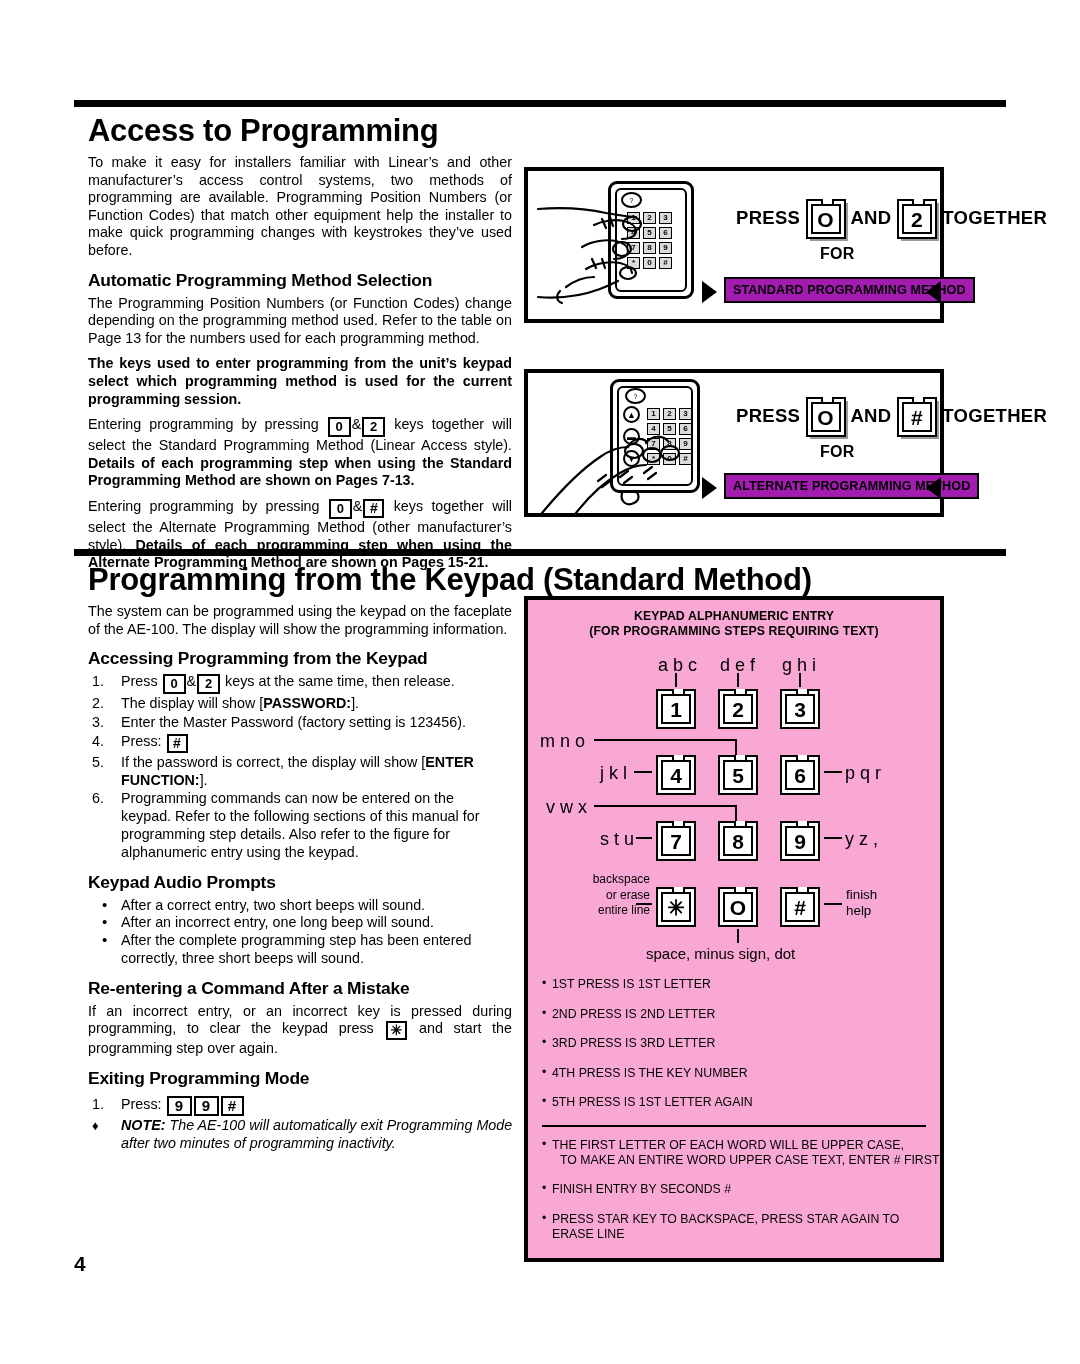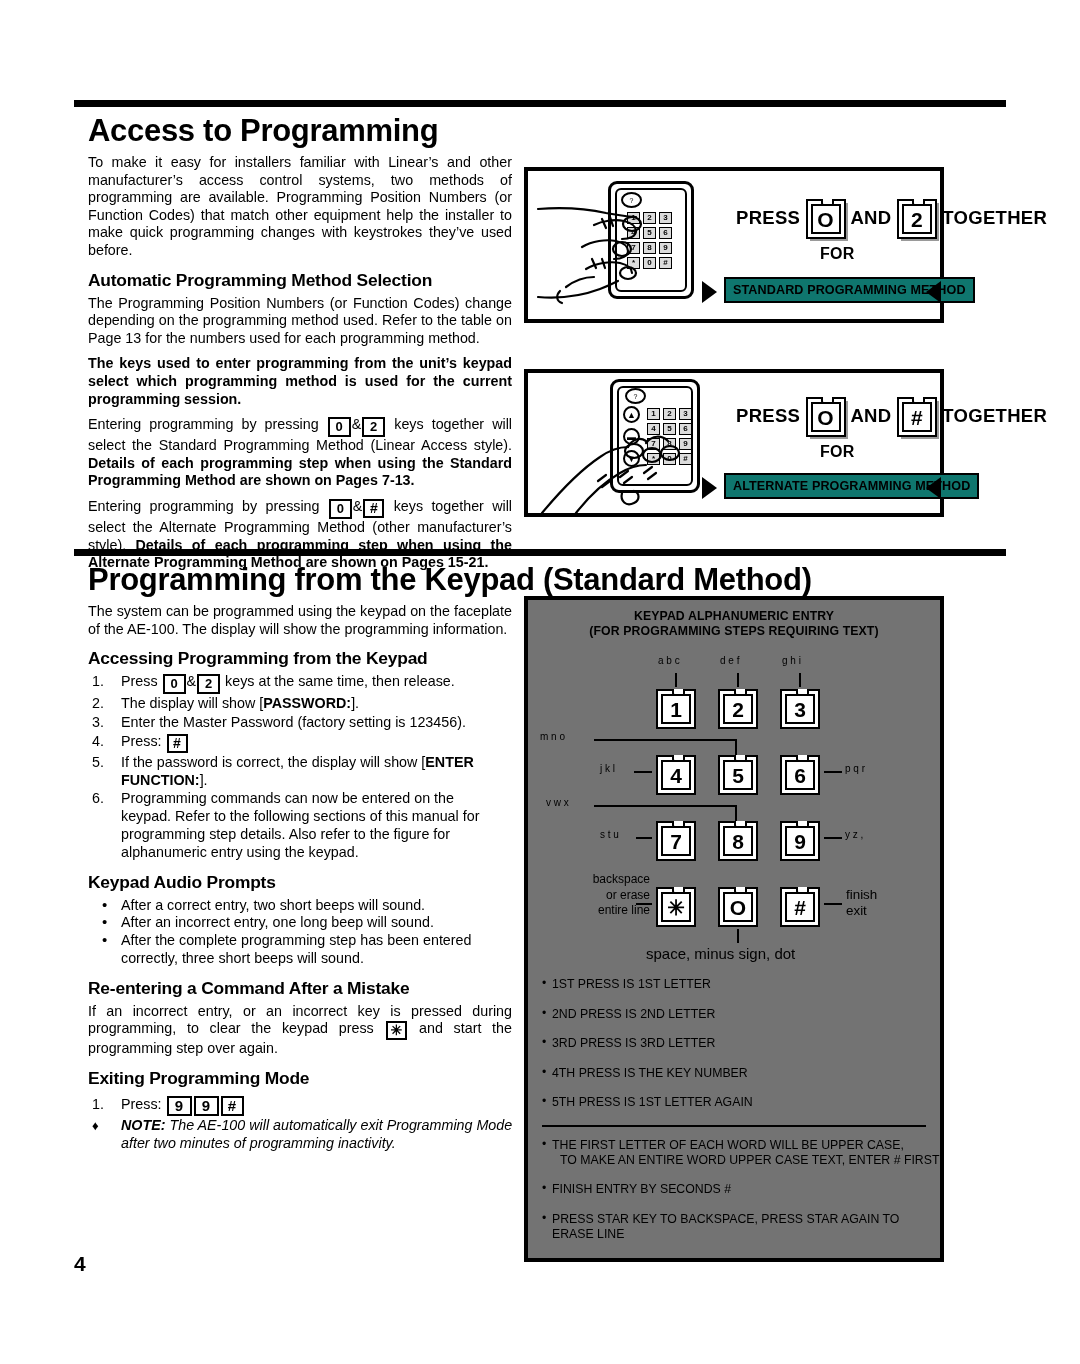--- a/index.html
+++ b/index.html
@@ -82,21 +82,21 @@
   .fig-inner{ position:relative; width:100%; height:100%; }
 
   .press-line{
     position:absolute; font-size:18.5px; font-weight:bold; letter-spacing:0.3px;
     white-space:nowrap;
   }
   .for-line{
     position:absolute; font-size:16px; font-weight:bold; letter-spacing:0.3px;
   }
   .method-band{
-    position:absolute; background:#0f766e; border:2px solid #000;
+    position:absolute; background:#a21caf; border:2px solid #000;
     font-size:12.6px; font-weight:bold; letter-spacing:0.1px;
     padding:4px 7px 4px 7px; white-space:nowrap;
   }
   .tri{
     position:absolute; width:0; height:0;
     border-top:11px solid transparent; border-bottom:11px solid transparent;
   }
   .tri.right{ border-left:15px solid #000; }
   .tri.left{ border-right:15px solid #000; }
 
@@ -145,29 +145,29 @@
   }
   .fnkey{
     position:absolute; width:17px; height:17px; border:2px solid #000;
     border-radius:50%; background:#fff; box-sizing:border-box;
     display:flex; align-items:center; justify-content:center; font-size:9px;
   }
 
   
   #fig-alpha{
     position:absolute; left:450px; top:596px; width:420px; height:666px;
-    border:4px solid #000; box-sizing:border-box; background:#737373;
+    border:4px solid #000; box-sizing:border-box; background:#f9a8d4;
   }
   .alpha-title{
     text-align:center; font-size:12.3px; font-weight:bold;
     margin-top:9px; line-height:15px; letter-spacing:0.1px;
   }
   .keymap{ position:relative; height:292px; }
   .lbl{
-    position:absolute; font-size:10px; white-space:nowrap;
+    position:absolute; font-size:18px; white-space:nowrap;
     font-family:"Liberation Sans",sans-serif;
   }
   .lead-h{ position:absolute; background:#000; height:2px; }
   .lead-v{ position:absolute; background:#000; width:2px; }
 
   .alpha-bullets{
     margin:4px 0 0 0; padding:0 0 0 14px; list-style:none;
   }
   .alpha-bullets li{
     font-size:12.3px; line-height:15px; margin-bottom:14.5px;
@@ -473,21 +473,21 @@
           <span class="notch"></span>
           <span class="inner">O</span>
         </span>
       <span class="bigkey" style="position:absolute;left:252px;top:248px;">
           <span class="notch"></span>
           <span class="inner">#</span>
         </span>
       <div class="lead-h" style="left:296px;top:264px;width:18px;"></div>
       <div style="position:absolute;left:318px;top:248px;font-size:13.4px;line-height:15.5px;">
         <div>finish</div>
-        <div>exit</div>
+        <div>help</div>
       </div>
 
       <div class="lead-v" style="left:209px;top:290px;height:14px;"></div>
       <div class="lbl" style="left:118px;top:306px;font-size:15px;">space, minus sign, dot</div>
     </div>
 
     <ul class="alpha-bullets" style="margin-top:46px;">
       <li>1ST PRESS IS 1ST LETTER</li>
       <li>2ND PRESS IS 2ND LETTER</li>
       <li>3RD PRESS IS 3RD LETTER</li>

